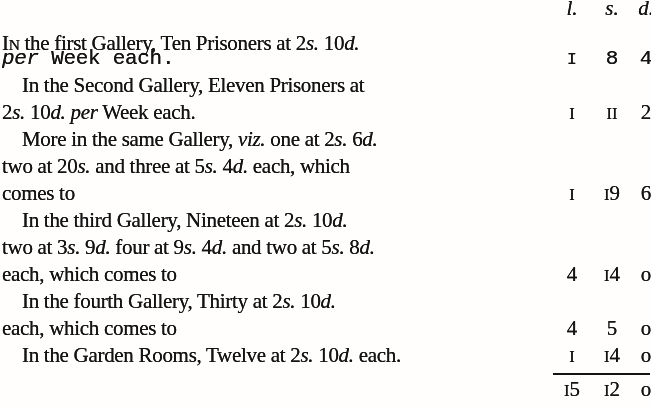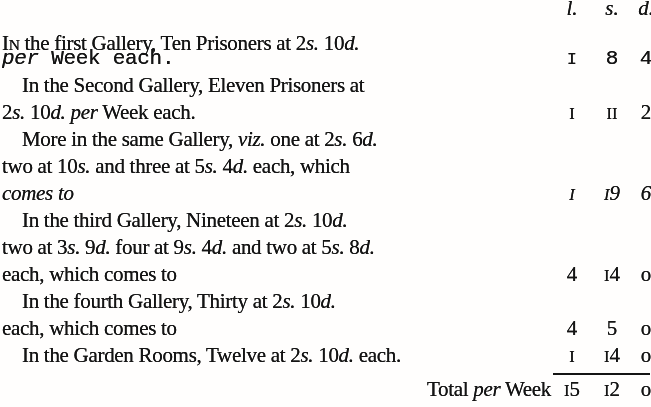--- a/index.html
+++ b/index.html
@@ -67,32 +67,31 @@
     <span class="amt col-s">s.</span>
     <span class="amt col-d">d.</span>
   </div>
 
   <div id="body-lines">
       <div class="line" style="top: 30px;"><span>I</span><span class="sc">N</span><span> the first Gallery, Ten Prisoners at 2</span><span class="it">s.</span><span> 10</span><span class="it">d.</span></div>
       <div class="line" style="top: 45px; font-family: Liberation Mono, monospace;"><span class="it">per</span><span> Week each.</span><span class="amt col-l"><span class="os">I</span></span><span class="amt col-s">8</span><span class="amt col-d">4</span></div>
       <div class="line indent" style="top: 72px;"><span>In the Second Gallery, Eleven Prisoners at</span></div>
       <div class="line" style="top: 99px;"><span>2</span><span class="it">s.</span><span> 10</span><span class="it">d.</span><span> </span><span class="it">per</span><span> Week each.</span><span class="amt col-l"><span class="os">I</span></span><span class="amt col-s"><span class="os">I</span><span class="os">I</span></span><span class="amt col-d">2</span></div>
       <div class="line indent" style="top: 126px;"><span>More in the same Gallery, </span><span class="it">viz.</span><span> one at 2</span><span class="it">s.</span><span> 6</span><span class="it">d.</span></div>
-      <div class="line" style="top: 153px;"><span>two at 10</span><span class="it">s.</span><span> and three at 5</span><span class="it">s.</span><span> 4</span><span class="it">d.</span><span> each, which</span></div>
-      <div class="line" style="top: 180px; font-style: italic;"><span>comes to</span><span class="amt col-l"><span class="os">I</span></span><span class="amt col-s"><span class="os">I</span>9</span><span class="amt col-d">6</span></div>
+      <div class="line" style="top: 153px;"><span>two at 20</span><span class="it">s.</span><span> and three at 5</span><span class="it">s.</span><span> 4</span><span class="it">d.</span><span> each, which</span></div>
+      <div class="line" style="top: 180px;"><span>comes to</span><span class="amt col-l"><span class="os">I</span></span><span class="amt col-s"><span class="os">I</span>9</span><span class="amt col-d">6</span></div>
       <div class="line indent" style="top: 207px;"><span>In the third Gallery, Nineteen at 2</span><span class="it">s.</span><span> 10</span><span class="it">d.</span></div>
       <div class="line" style="top: 234px;"><span>two at 3</span><span class="it">s.</span><span> 9</span><span class="it">d.</span><span> four at 9</span><span class="it">s.</span><span> 4</span><span class="it">d.</span><span> and two at 5</span><span class="it">s.</span><span> 8</span><span class="it">d.</span></div>
       <div class="line" style="top: 261px;"><span>each, which comes to</span><span class="amt col-l">4</span><span class="amt col-s"><span class="os">I</span>4</span><span class="amt col-d"><span class="osz">o</span></span></div>
       <div class="line indent" style="top: 288px;"><span>In the fourth Gallery, Thirty at 2</span><span class="it">s.</span><span> 10</span><span class="it">d.</span></div>
       <div class="line" style="top: 315px;"><span>each, which comes to</span><span class="amt col-l">4</span><span class="amt col-s">5</span><span class="amt col-d"><span class="osz">o</span></span></div>
       <div class="line indent" style="top: 342px;"><span>In the Garden Rooms, Twelve at 2</span><span class="it">s.</span><span> 10</span><span class="it">d.</span><span> each.</span><span class="amt col-l"><span class="os">I</span></span><span class="amt col-s"><span class="os">I</span>4</span><span class="amt col-d"><span class="osz">o</span></span></div>
     </div>
 
   <div id="total-rule"></div>
 
   <div class="line" id="total-line">
-    <span id="total-label"><span>Total </span><span class="it">per</span><span> Week</span></span>
     <span class="amt col-l" id="total-l"><span class="os">I</span>5</span>
     <span class="amt col-s" id="total-s"><span class="os">I</span>2</span>
     <span class="amt col-d" id="total-d"><span class="osz">o</span></span>
   </div>
 
 </div>
 
 </body></html>

